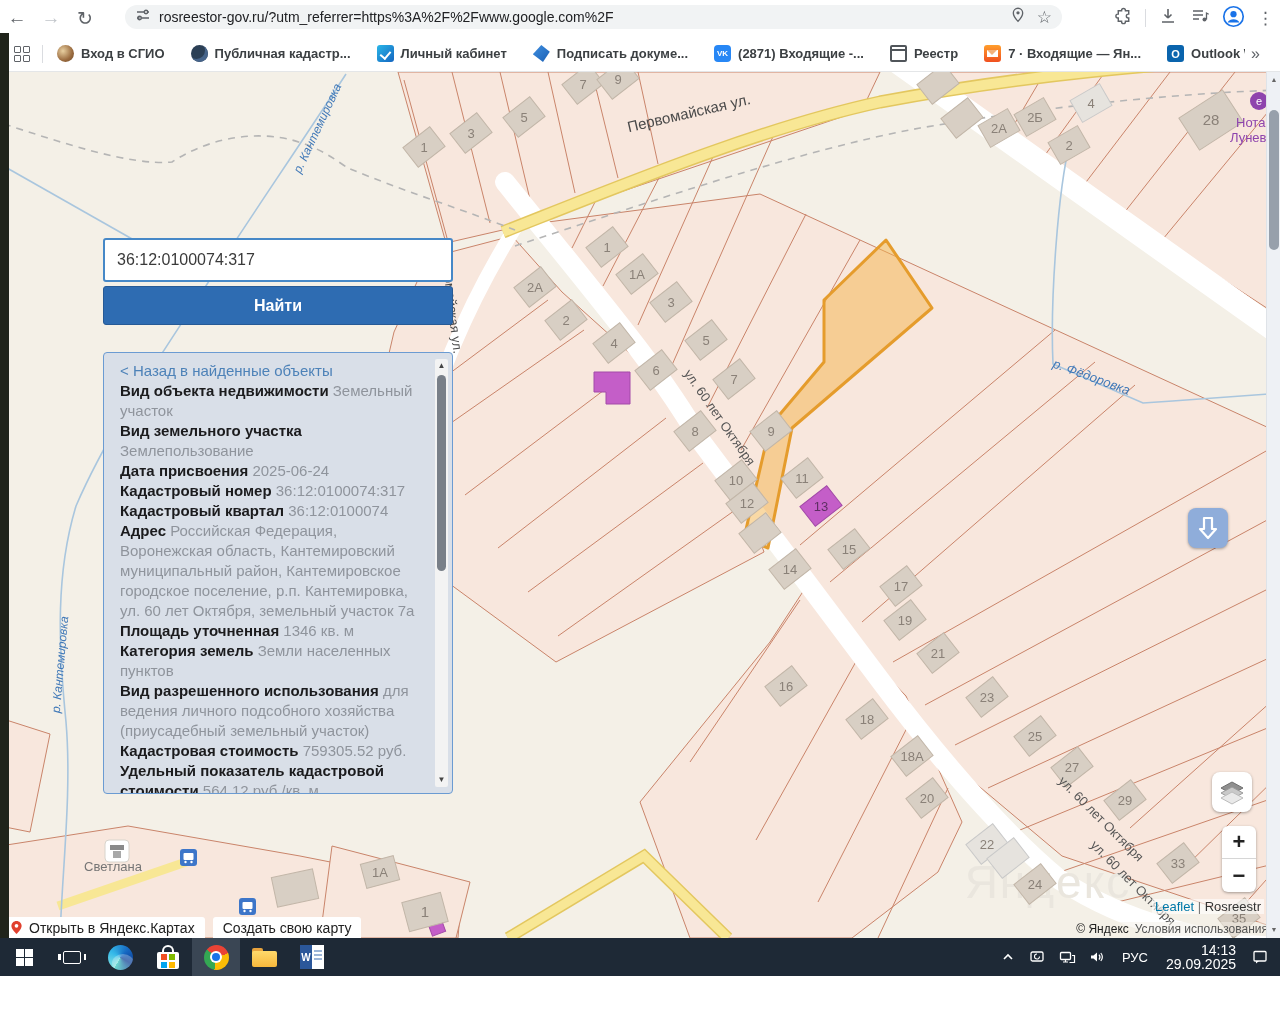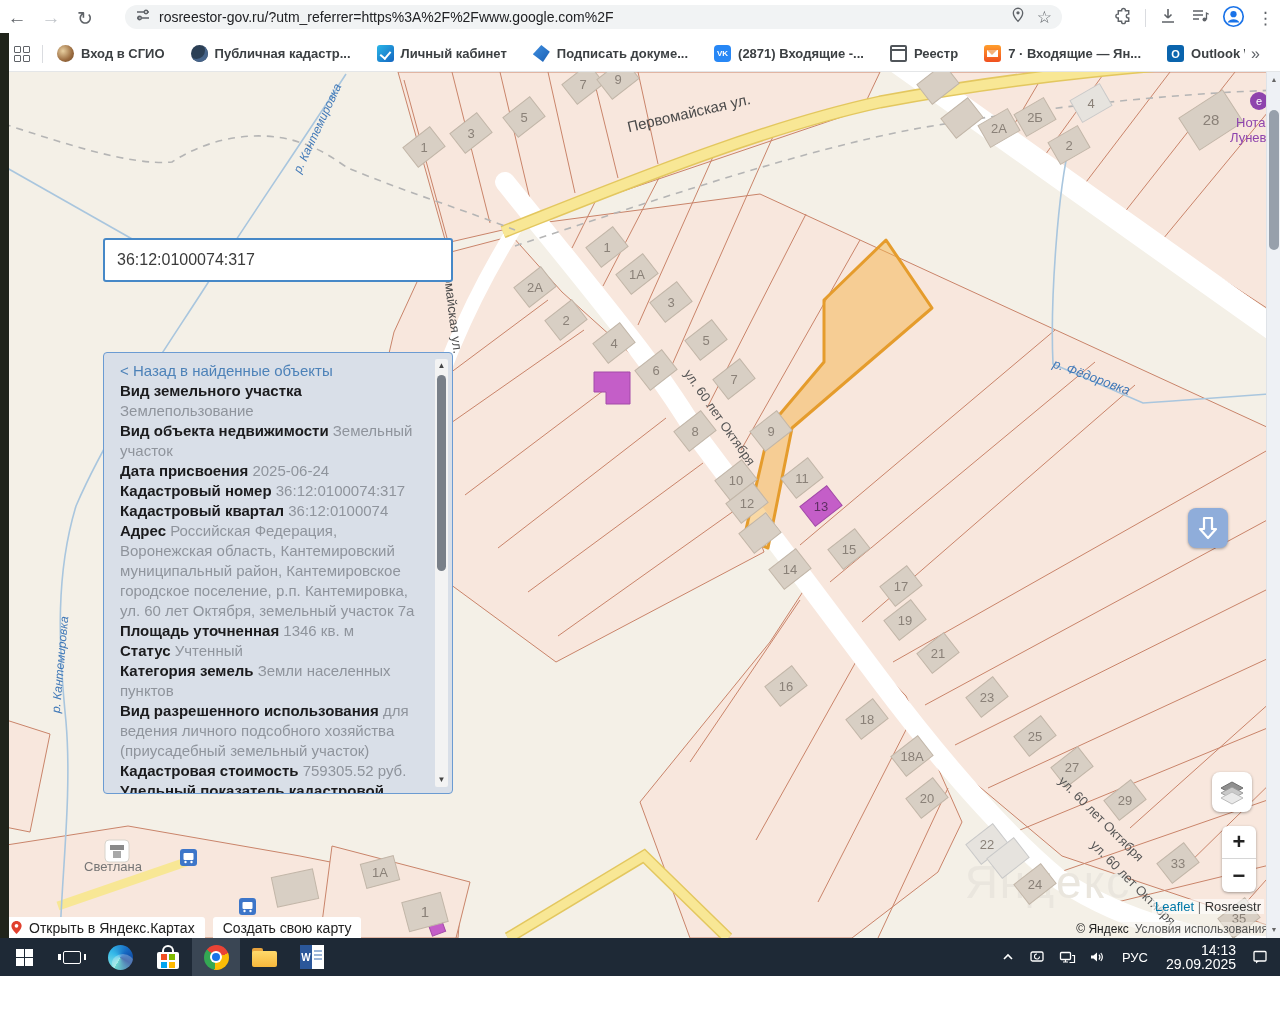--- a/index.html
+++ b/index.html
@@ -499,32 +499,32 @@
           <text transform="translate(1090,381) rotate(20)" text-anchor="middle" font-size="13" fill="#4179b8" font-style="italic">р. Фёдоровка</text>
           <text transform="translate(321,130) rotate(-65)" text-anchor="middle" font-size="12" fill="#4179b8" font-style="italic">р. Кантемировка</text>
           <text transform="translate(64,665) rotate(-85)" text-anchor="middle" font-size="12" fill="#4179b8" font-style="italic">р. Кантемировка</text>
           <text transform="translate(113,871) rotate(0)" text-anchor="middle" font-size="13" fill="#757575">Светлана</text>
           <text transform="translate(1236,127) rotate(0)" text-anchor="start" font-size="13" fill="#8e44ad">Нотар</text>
           <text transform="translate(1230,142) rotate(0)" text-anchor="start" font-size="13" fill="#8e44ad">Лунева</text>
         </g>
     </svg>
 
     <input class="search-input" type="text" value="36:12:0100074:317" style="">
+    <button class="find-btn">Найти</button>
 
     <div class="info-panel">
       <a class="back-link">&lt; Назад в найденные объекты</a>
       <div id="panel-rows">
+          <div class="prow"><b>Вид объекта недвижимости </b><span>Земельный участок</span></div>
           <div class="prow"><b>Вид земельного участка </b><span>Землепользование</span></div>
-          <div class="prow"><b>Вид объекта недвижимости </b><span>Земельный участок</span></div>
           <div class="prow"><b>Дата присвоения </b><span>2025-06-24</span></div>
           <div class="prow"><b>Кадастровый номер </b><span>36:12:0100074:317</span></div>
           <div class="prow"><b>Кадастровый квартал </b><span>36:12:0100074</span></div>
           <div class="prow"><b>Адрес </b><span>Российская Федерация, Воронежская область, Кантемировский муниципальный район, Кантемировское городское поселение, р.п. Кантемировка, ул. 60 лет Октября, земельный участок 7а</span></div>
           <div class="prow"><b>Площадь уточненная </b><span>1346 кв. м</span></div>
-          <div class="prow"><b>Статус </b><span>Учтенный</span></div>
           <div class="prow"><b>Категория земель </b><span>Земли населенных пунктов</span></div>
           <div class="prow"><b>Вид разрешенного использования </b><span>для ведения личного подсобного хозяйства (приусадебный земельный участок)</span></div>
           <div class="prow"><b>Кадастровая стоимость </b><span>759305.52 руб.</span></div>
           <div class="prow"><b>Удельный показатель кадастровой стоимости </b><span>564.12 руб./кв. м</span></div>
         </div>
       <div class="collapse-arrow">▲</div>
 
       <div class="pscroll">
         <div class="up">▲</div>
         <div class="thumb"></div>

